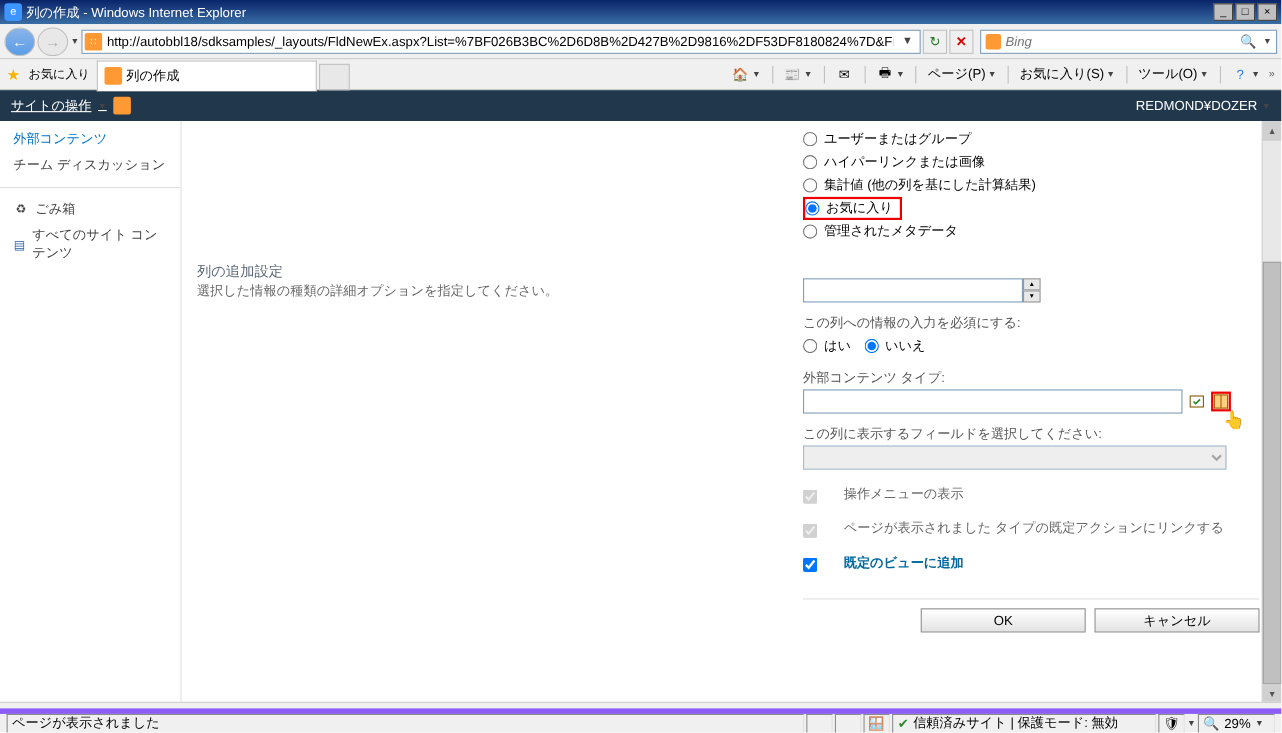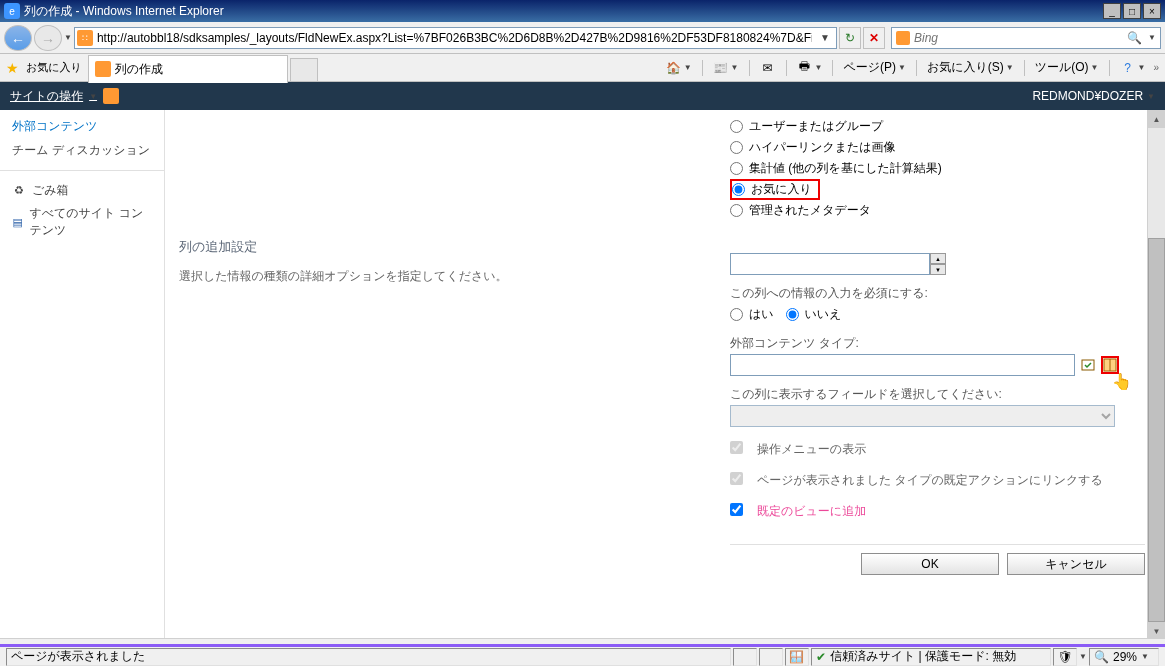--- a/index.html
+++ b/index.html
@@ -49,52 +49,52 @@
 .sidebar { width: 165px; padding: 4px 0; border-right: 1px solid #e0e0e0; }
 .sb-head { color: #0072c6; padding: 4px 12px; font-size: 12px; }
 .sb-item { color: #444; padding: 3px 12px; font-size: 12px; }
 .sb-sep { height: 1px; background: #e0e0e0; margin: 8px 0; }
 .sb-icon-item { display: flex; align-items: center; gap: 6px; padding: 3px 12px; color: #444; }
 .sb-icon { width: 14px; height: 14px; display: flex; align-items: center; justify-content: center; font-size: 11px; }
 
 .main { flex: 1; display: flex; position: relative; overflow-y: auto; }
 .main-inner { flex: 1; display: flex; padding: 0 0 20px 0; }
 .left-col { width: 555px; padding: 8px 20px 0 14px; }
-.left-col h3 { font-size: 13px; color: #5d6878; font-weight: normal; margin-bottom: 12px; }
+.left-col h3 { font-size: 13px; color: #5d6878; font-weight: normal; margin-bottom: 0; }
 .left-col p { color: #666; font-size: 12px; }
 .right-col { flex: 1; padding: 6px 20px 0 10px; }
 .radio-row { display: flex; align-items: center; gap: 6px; padding: 2px 0; color: #000; }
 .radio-row.highlighted { border: 2px solid #e00; display: inline-flex; padding: 0 6px 0 0; }
 .radio-row input[type="radio"] { margin: 0; }
 .label { color: #555; margin-top: 10px; margin-bottom: 2px; }
 .desc-box { display: flex; }
 textarea.desc { width: 200px; height: 22px; border: 1px solid #7f9db9; resize: none; }
 .spin { display: flex; flex-direction: column; }
 .spin button { width: 16px; height: 11px; font-size: 6px; border: 1px solid #999; background: #e8e8e8; padding: 0; line-height: 6px; }
 .inline-radios { display: flex; gap: 12px; align-items: center; margin-top: 2px; }
 .ext-row { display: flex; align-items: center; gap: 4px; }
 .ext-input { width: 345px; height: 22px; border: 1px solid #7f9db9; }
 .icon-btn { width: 18px; height: 18px; display: flex; align-items: center; justify-content: center; border: 1px solid transparent; }
 .icon-btn.browse { border: 2px solid #e00; background: #fff0e0; }
 .icon-btn.browse svg { display: block; }
 .cursor-pointer { position: absolute; font-size: 16px; }
 .select-wide { width: 385px; height: 22px; border: 1px solid #7f9db9; background: #e8e8e8; }
-.cb-row { display: flex; align-items: flex-start; gap: 14px; margin-top: 14px; color: #666; }
+.cb-row { display: flex; align-items: flex-end; gap: 24px; margin-top: 14px; color: #666; }
 .cb-row.enabled { color: #000; }
 .bold-cb { margin-top: 14px; }
-.bold-cb label { color: #ec4899; }
+.bold-cb label { color: #0369a1; font-weight: bold; }
 
 .btn-row { margin-top: 24px; display: flex; gap: 8px; justify-content: flex-end; border-top: 1px solid #e0e0e0; padding: 8px 0 0 0; }
-.btn { width: 138px; height: 22px; background: linear-gradient(#fff, #e3e3e3); border: 1px solid #8e8e8e; font-size: 12px; cursor: default; }
+.btn { width: 150px; height: 22px; background: linear-gradient(#fff, #e3e3e3); border: 1px solid #8e8e8e; font-size: 12px; cursor: default; }
 
 .scrollbar-v { position: absolute; right: 0; top: 0; width: 18px; height: 100%; background: #e8e8e8; border-left: 1px solid #d0d0d0; display: flex; flex-direction: column; }
 .scroll-arrow { height: 18px; background: #d0d0d0; display: flex; align-items: center; justify-content: center; font-size: 8px; color: #555; }
 .scroll-thumb { width: 100%; background: #c0c0c0; border: 1px solid #a0a0a0; }
 
-.statusbar { height: 22px; background: #f0f0f0; border-top: 3px solid #8b5cf6; position: absolute; bottom: 0; left: 0; right: 0; display: flex; align-items: center; padding: 0 6px; font-size: 12px; gap: 2px; }
+.statusbar { height: 22px; background: #f0f0f0; border-top: 5px solid #8b5cf6; position: absolute; bottom: 0; left: 0; right: 0; display: flex; align-items: center; padding: 0 6px; font-size: 12px; gap: 2px; }
 .status-cell { border: 1px inset #e0e0e0; height: 18px; display: flex; align-items: center; padding: 0 4px; }
 .status-cell.flex { flex: 1; }
 .status-small { width: 24px; justify-content: center; }
 .zoom { min-width: 70px; gap: 4px; }
 .secondary-bar { position: absolute; bottom: 22px; left: 0; right: 0; height: 6px; background: #f0f0f0; border-top: 1px solid #d0d0d0; }
 </style>
 </head>
 <body>
 
 <div class="titlebar">

